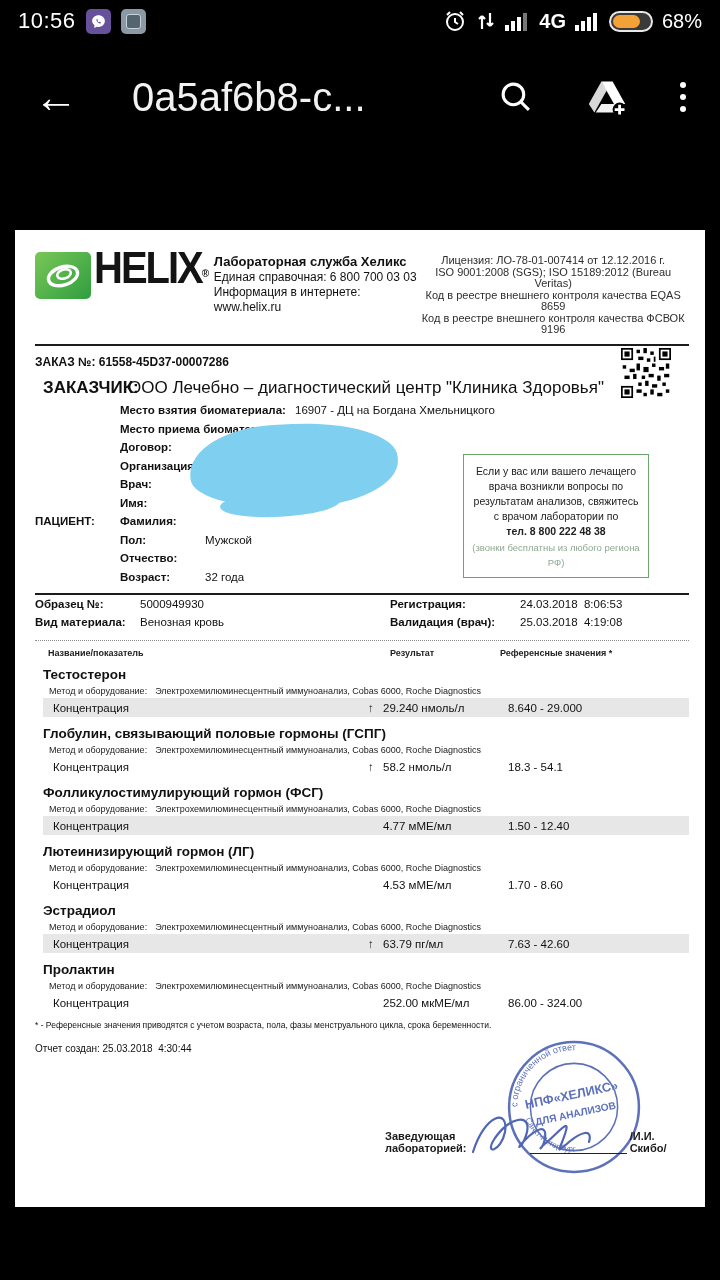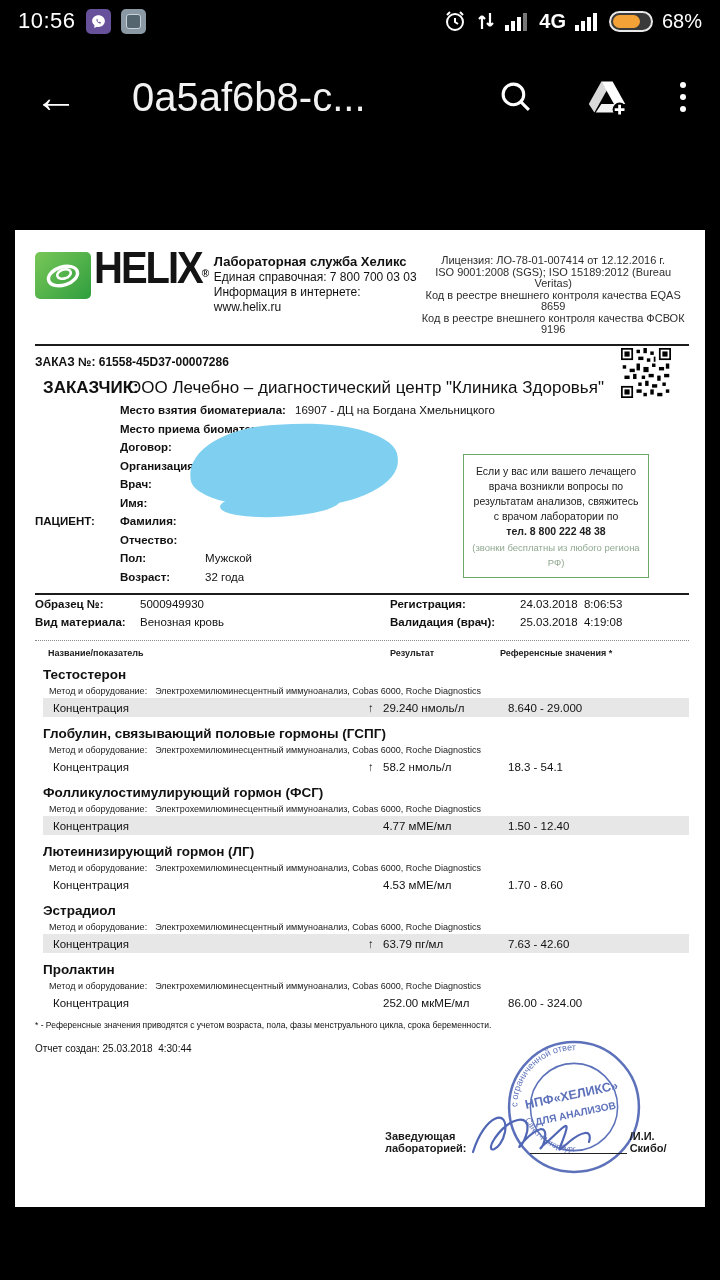--- a/index.html
+++ b/index.html
@@ -161,21 +161,21 @@
   <div class="doc-header">
     <span class="logo-box">
       <svg width="42" height="34" viewBox="0 0 42 34">
           <ellipse cx="21" cy="17" rx="15" ry="9" fill="none" stroke="#fff" stroke-width="3.4" transform="rotate(-18 21 17)"></ellipse>
           <ellipse cx="22" cy="15" rx="7" ry="4.5" fill="none" stroke="#fff" stroke-width="2.6" transform="rotate(-18 22 15)"></ellipse>
         </svg>
     </span>
     <span class="logo-word"><span>HELIX</span><sup>®</sup></span>
     <div class="hdr-mid">
       <div class="l1">Лабораторная служба Хеликс</div>
-      <div class="l2">Единая справочная: 7 800 700 03 03</div>
+      <div class="l2">Единая справочная: 6 800 700 03 03</div>
       <div class="l2">Информация в интернете: www.helix.ru</div>
     </div>
     <div class="hdr-lic">
       <div>Лицензия: ЛО-78-01-007414 от 12.12.2016 г.</div>
       <div>ISO 9001:2008 (SGS); ISO 15189:2012 (Bureau Veritas)</div>
       <div>Код в реестре внешнего контроля качества EQAS 8659</div>
       <div>Код в реестре внешнего контроля качества ФСВОК 9196</div>
     </div>
   </div>
   <hr class="thick">
@@ -237,22 +237,22 @@
       <div class="row-ind"><span class="kv-label">Место взятия биоматериала:</span><span class="kv-value">16907 - ДЦ на Богдана Хмельницкого</span></div>
       <div class="row-ind"><span class="kv-label">Место приема биоматериала:</span><span class="kv-value">.</span></div>
       <div class="row-ind"><span class="kv-label">Договор:</span><span class="kv-value"></span></div>
       <div class="row-ind"><span class="kv-label">Организация:</span><span class="kv-value"></span></div>
       <div class="row-ind"><span class="kv-label">Врач:</span><span class="kv-value"></span></div>
     </div>
 
     <div class="pat-f patient-fields">
       <div class="row-ind"><span class="kv-label">Имя:</span><span class="kv-value"></span></div>
       <div class="row-ind"><span class="side-label">ПАЦИЕНТ:</span><span class="kv-label">Фамилия:</span><span class="kv-value"></span></div>
+      <div class="row-ind"><span class="kv-label">Пол:</span><span class="kv-value">Мужской</span></div>
       <div class="row-ind"><span class="kv-label">Отчество:</span><span class="kv-value"></span></div>
-      <div class="row-ind"><span class="kv-label">Пол:</span><span class="kv-value">Мужской</span></div>
       <div class="row-ind"><span class="kv-label">Возраст:</span><span class="kv-value">32 года</span></div>
     </div>
 
     <div class="blob"></div>
 
     <div class="info-box">
       <div><span>Если у вас или вашего лечащего врача возникли вопросы по результатам анализов, свяжитесь с врачом лаборатории по </span><b>тел. 8 800 222 48 38</b></div>
       <div class="note">(звонки бесплатны из любого региона РФ)</div>
     </div>
   </div>

